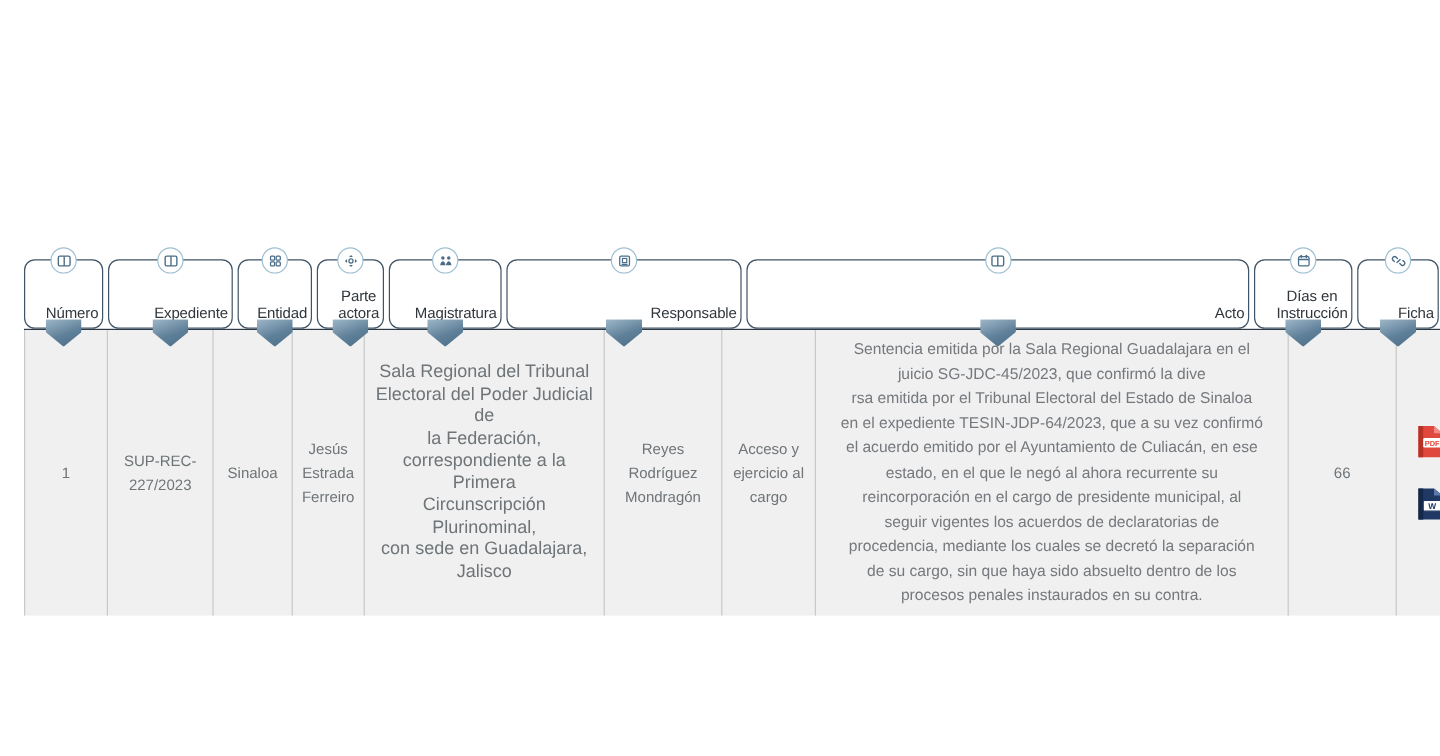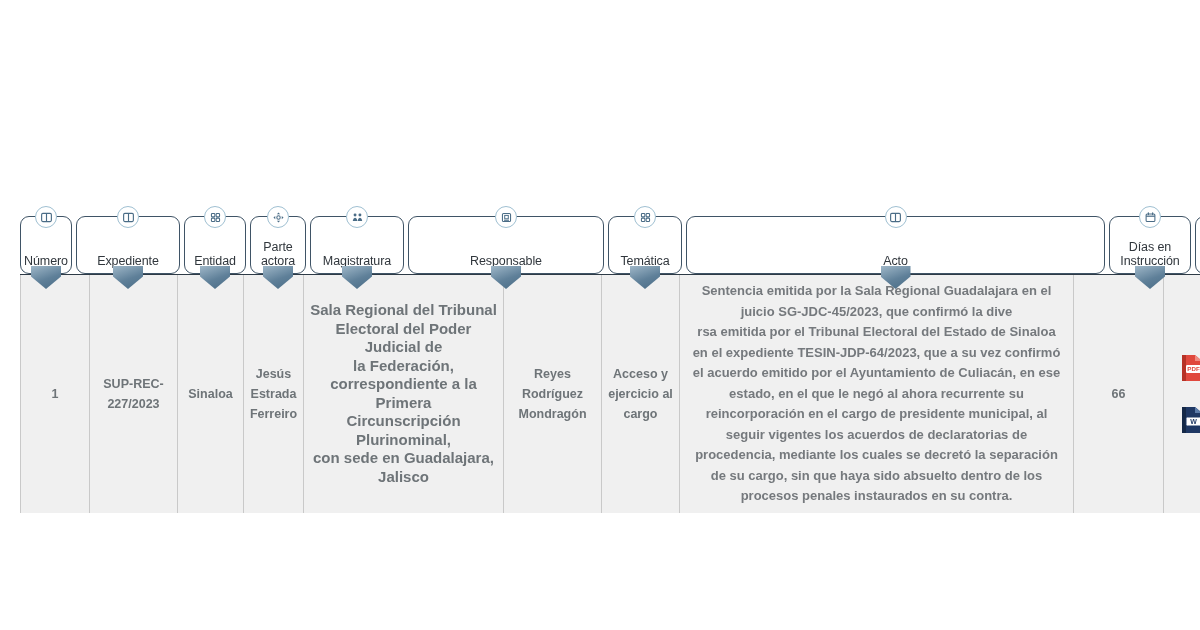--- a/index.html
+++ b/index.html
@@ -38,21 +38,21 @@
 
   .hcell {
     position: relative;
     box-sizing: border-box;
     background: #ffffff;
     border: 1.3px solid #3f5466;
     border-radius: 9px;
     margin-right: 4px;
     display: flex;
     flex-direction: column;
-    align-items: center;
+    align-items: flex-end;
     justify-content: flex-end;
     padding-bottom: 5px;
     flex: 0 0 auto;
   }
   .hcell:last-child { margin-right: 0; }
 
   
   .hicon {
     position: absolute;
     top: -11px;
@@ -115,37 +115,36 @@
   }
   .bcell:first-child { border-left: 1px solid #c9c9c9; }
   .bcell:last-child { border-right: none; }
 
   .btext {
     font-size: 12.5px;
     line-height: 20px;
     color: #6e7478;
     text-align: center;
     white-space: pre-line;
-    font-weight: bold;
   }
   .btext.small { font-size: 15px; line-height: 18.5px; }
   .btext.acto  { font-size: 13px; line-height: 20.5px; color: #75797d; }
 
   
   .ficha-cell {
     flex-direction: column;
     justify-content: center;
     gap: 22px;
     align-items: flex-start;
     padding-left: 16px;
   }
   .fileicon { width: 26px; height: 30px; display: block; }
 
   
-  .c-numero      { width: 52px; }
+  .c-numero      { width: 66px; }
   .c-expediente  { width: 104px; }
   .c-entidad     { width: 62px; }
   .c-parte       { width: 56px; }
   .c-responsable { width: 196px; }
   .c-magistratura{ width: 94px; }
   .c-tematica    { width: 74px; }
   .c-acto        { width: 419px; }
   .c-dias        { width: 82px; }
   .c-ficha       { width: 68px; }
 
@@ -228,32 +227,20 @@
           <span class="hicon">
             <svg width="13" height="13" viewBox="0 0 16 16">
               <rect x="3" y="3" width="10" height="10" rx="1.4" fill="none" stroke="#4a6c86" stroke-width="1.3"></rect>
               <rect x="5.8" y="5.4" width="4.4" height="4.2" fill="none" stroke="#4a6c86" stroke-width="1.2"></rect>
               <line x1="5" y1="11.4" x2="11" y2="11.4" stroke="#4a6c86" stroke-width="1.3"></line>
             </svg>
           </span>
           <span class="hlabel">Responsable</span>
           <span class="sort-mark"></span>
         </div>
-        <div class="hcell c-tematica">
-          <span class="hicon">
-            <svg width="13" height="13" viewBox="0 0 16 16">
-              <rect x="3" y="3" width="4.2" height="4.2" rx="1" fill="none" stroke="#4a6c86" stroke-width="1.3"></rect>
-              <rect x="8.8" y="3" width="4.2" height="4.2" rx="1" fill="none" stroke="#4a6c86" stroke-width="1.3"></rect>
-              <rect x="3" y="8.8" width="4.2" height="4.2" rx="1" fill="none" stroke="#4a6c86" stroke-width="1.3"></rect>
-              <rect x="8.8" y="8.8" width="4.2" height="4.2" rx="1" fill="none" stroke="#4a6c86" stroke-width="1.3"></rect>
-            </svg>
-          </span>
-          <span class="hlabel">Temática</span>
-          <span class="sort-mark"></span>
-        </div>
         <div class="hcell c-acto">
           <span class="hicon">
             <svg width="13" height="13" viewBox="0 0 16 16">
               <rect x="2" y="3" width="12" height="10" rx="1.5" fill="none" stroke="#4a6c86" stroke-width="1.4"></rect>
               <line x1="8" y1="3" x2="8" y2="13" stroke="#4a6c86" stroke-width="1.4"></line>
             </svg>
           </span>
           <span class="hlabel">Acto</span>
           <span class="sort-mark"></span>
         </div>

